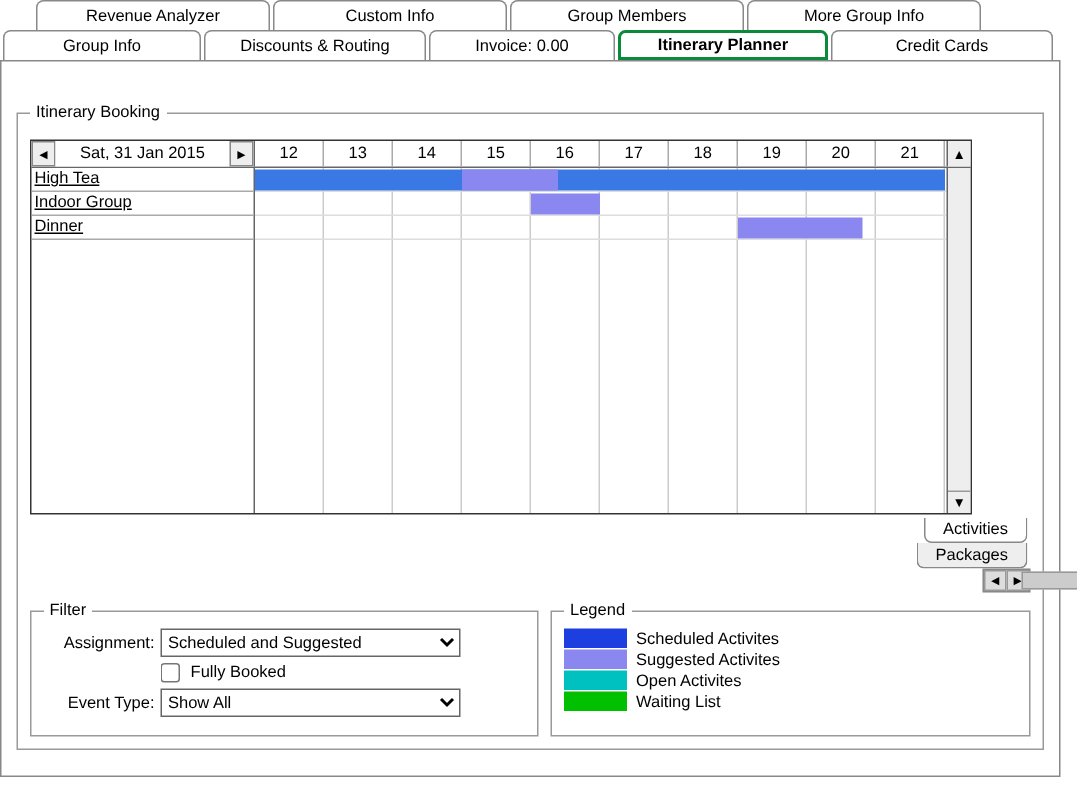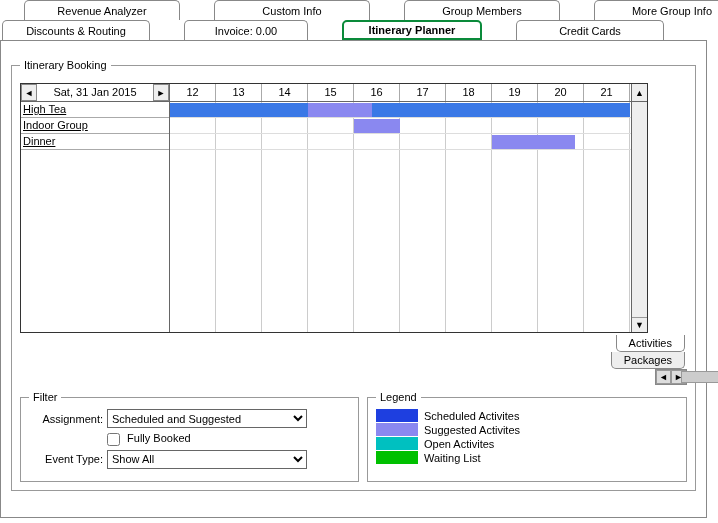--- a/index.html
+++ b/index.html
@@ -14,21 +14,20 @@
     position: relative;
   }
   .tab-container {
     position: relative;
     padding-top: 0;
   }
   .tab-row {
     display: flex;
     height: 20px;
     padding-left: 2px;
-    gap: 32px;
   }
   .tab-row-top {
     padding-left: 24px;
   }
   .tab {
     border: 1px solid #888;
     border-bottom: none;
     border-radius: 5px 5px 0 0;
     background: #fff;
     display: flex;
@@ -58,21 +57,21 @@
     border: 1px solid #999;
     margin: 0;
     padding: 6px 8px 8px 8px;
     font-size: 11px;
   }
   fieldset legend {
     padding: 0 4px;
     font-size: 11px;
   }
   .itinerary-fs {
-    margin-top: 6px;
+    margin-top: 16px;
   }
   
   .gantt-wrap {
     border: 1px solid #333;
     margin-top: 6px;
     position: relative;
     width: 628px;
     height: 250px;
     display: flex;
     flex-direction: column;
@@ -248,20 +247,23 @@
         <span>Custom Info</span>
       </div>
     <div class="tab">
         <span>Group Members</span>
       </div>
     <div class="tab">
         <span>More Group Info</span>
       </div>
   </div>
   <div class="tab-row tab-row-bottom">
+    <div class="tab" style="width:132px">
+        <span>Group Info</span>
+      </div>
     <div class="tab" style="width:148px">
         <span>Discounts &amp; Routing</span>
       </div>
     <div class="tab" style="width:124px">
         <span>Invoice: 0.00</span>
       </div>
     <div class="tab tab-active" style="width:140px">
         <span>Itinerary Planner</span>
       </div>
     <div class="tab" style="width:148px">

